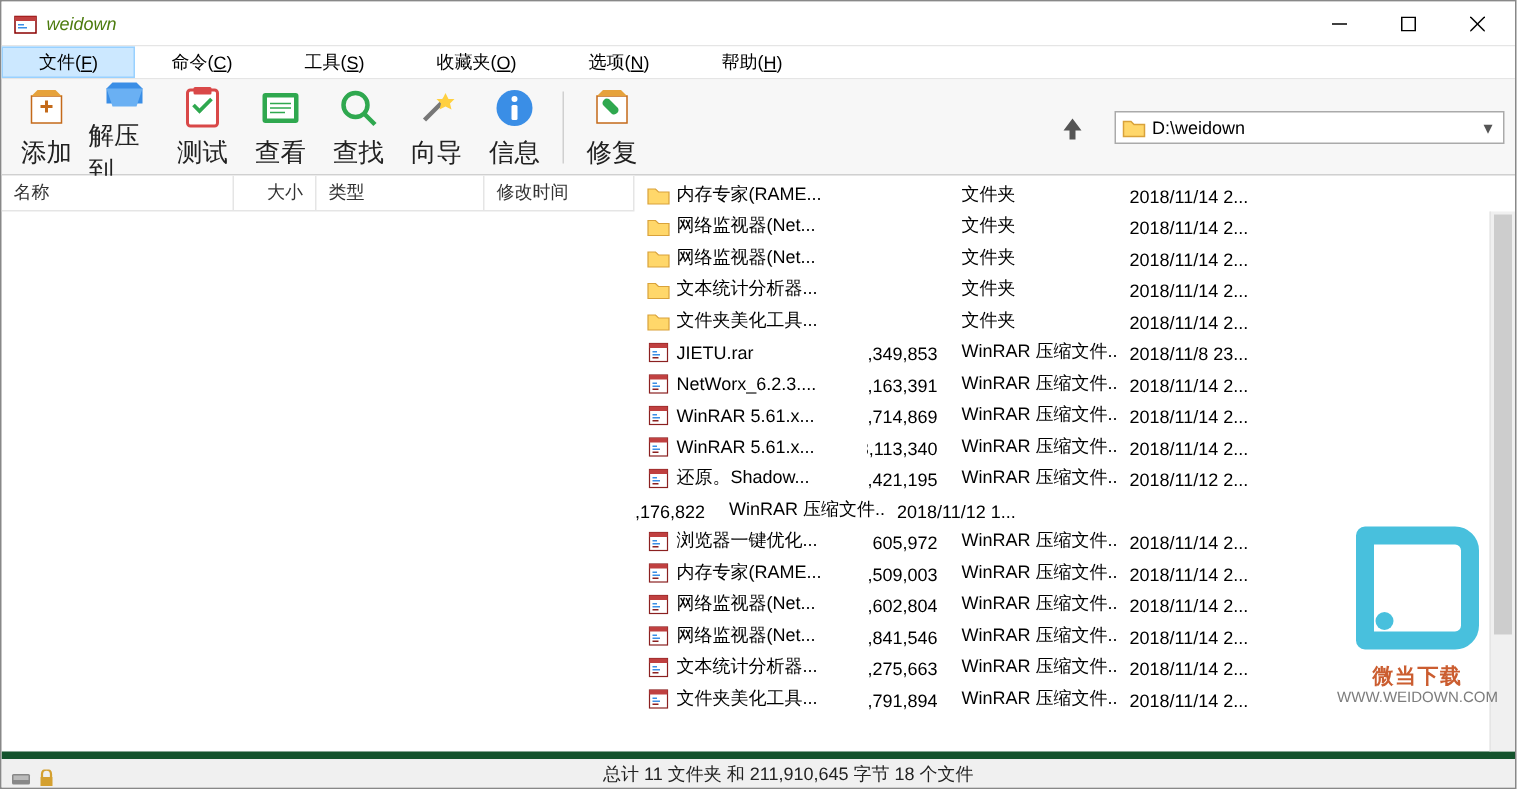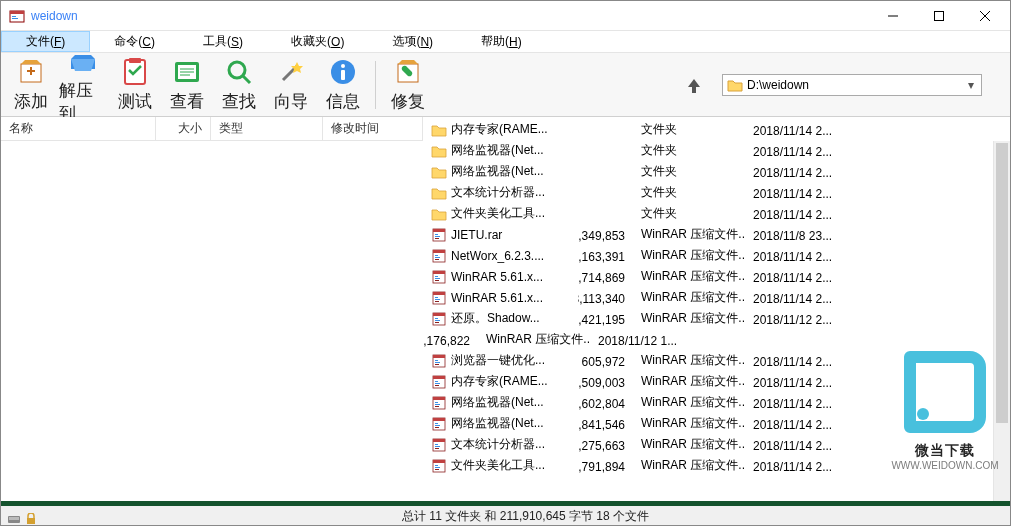--- a/index.html
+++ b/index.html
@@ -1,35 +1,35 @@
 <!DOCTYPE html>
 <html><head>
 <meta charset="utf-8">
 <style>
 * { margin: 0; padding: 0; box-sizing: border-box; font-family: "Microsoft YaHei", "Segoe UI", sans-serif; font-size: 12px; }
 body { background: #fff; width: 1011px; height: 526px; overflow: hidden; display: flex; flex-direction: column; border: 1px solid #888; }
 
 .titlebar { height: 30px; background: #fff; display: flex; align-items: center; padding: 0 2px; border-bottom: 1px solid #e5e5e5; }
 .titlebar .app-icon { width: 16px; height: 16px; margin: 0 6px; }
-.titlebar .title { flex: 1; color: #3b82f6; }
+.titlebar .title { flex: 1; color: #4d7c0f; font-style: italic; }
 .titlebar .win-btn { width: 46px; height: 30px; display: flex; align-items: center; justify-content: center; cursor: default; }
 
 .menubar { height: 22px; background: #fff; border-bottom: 1px solid #e5e5e5; display: flex; align-items: stretch; }
 .menubar .menu-item { padding: 0 24px; display: flex; align-items: center; cursor: default; }
 .menubar .menu-item.first { background: #cce8ff; border: 1px solid #99d1ff; }
 .menubar .underline { text-decoration: underline; }
 
 .toolbar { height: 64px; background: #f7f7f7; border-bottom: 1px solid #d0d0d0; display: flex; align-items: center; padding: 0 6px; gap: 4px; }
 .toolbar .tool-btn { width: 48px; height: 56px; display: flex; flex-direction: column; align-items: center; justify-content: center; cursor: default; border-radius: 2px; }
 .toolbar .tool-icon { width: 32px; height: 32px; display: flex; align-items: center; justify-content: center; }
 .toolbar .tool-label { font-size: 17px; color: #222; margin-top: 2px; }
 .toolbar .sep { width: 1px; height: 48px; background: #d0d0d0; margin: 0 4px; }
 .toolbar .spacer { flex: 1; }
 .toolbar .up-icon { width: 32px; height: 32px; display: flex; align-items: center; justify-content: center; margin-right: 8px; }
-.toolbar .path-box { width: 260px; height: 22px; border: 1px solid #aaa; background: #fff; display: flex; align-items: center; padding: 0 4px; margin-right: 22px; }
+.toolbar .path-box { width: 260px; height: 22px; border: 1px solid #aaa; background: #fff; display: flex; align-items: center; padding: 0 4px; margin-right: 1px; }
 .toolbar .path-box .folder-icon { width: 16px; height: 16px; margin-right: 4px; }
 .toolbar .path-box .path-text { flex: 1; }
 .toolbar .path-box .dd { width: 12px; text-align: center; color: #555; }
 
 .list { flex: 1; display: flex; flex-direction: row; overflow: hidden; position: relative; }
 .list-header { height: 24px; background: #fff; border-bottom: 1px solid #e5e5e5; display: flex; }
 .list-header .col { padding: 0 8px; display: flex; align-items: center; border-right: 1px solid #e5e5e5; color: #333; cursor: default; }
 .col-name { width: 155px; }
 .col-size { width: 55px; justify-content: flex-end; padding-right: 6px; }
 .col-type { width: 112px; }
@@ -43,21 +43,21 @@
 
 .statusbar { height: 24px; background: #f0f0f0; border-top: 5px solid #14532d; display: flex; align-items: flex-end; }
 .statusbar .sb-left { width: 40px; display: flex; align-items: center; gap: 4px; padding-left: 6px; }
 .statusbar .sb-spacer { flex: 1; }
 .statusbar .sb-text { padding: 0 10px; color: #222; }
 
 .scrollbar-v { position: absolute; right: 0; top: 24px; bottom: 0; width: 17px; background: #f0f0f0; border-left: 1px solid #e5e5e5; }
 .scrollbar-v .thumb { position: absolute; left: 2px; right: 2px; top: 2px; height: 280px; background: #cdcdcd; border-radius: 0; }
 
 .watermark { position: absolute; right: 10px; bottom: 30px; opacity: 0.85; pointer-events: none; display: flex; flex-direction: column; align-items: center; }
-.watermark .wm-text { font-size: 14px; font-weight: bold; color: #000000; letter-spacing: 1px; }
+.watermark .wm-text { font-size: 14px; font-weight: bold; color: #c2410c; letter-spacing: 1px; }
 .watermark .wm-url { font-size: 10px; color: #666; }
 </style>
 </head>
 <body>
 
 <div class="titlebar">
   <span class="app-icon">
     <svg width="16" height="16">
         <rect x="1" y="3" width="14" height="11" fill="#fff" stroke="#8b0000"></rect>
         <rect x="1" y="3" width="14" height="3" fill="#c04040"></rect>

